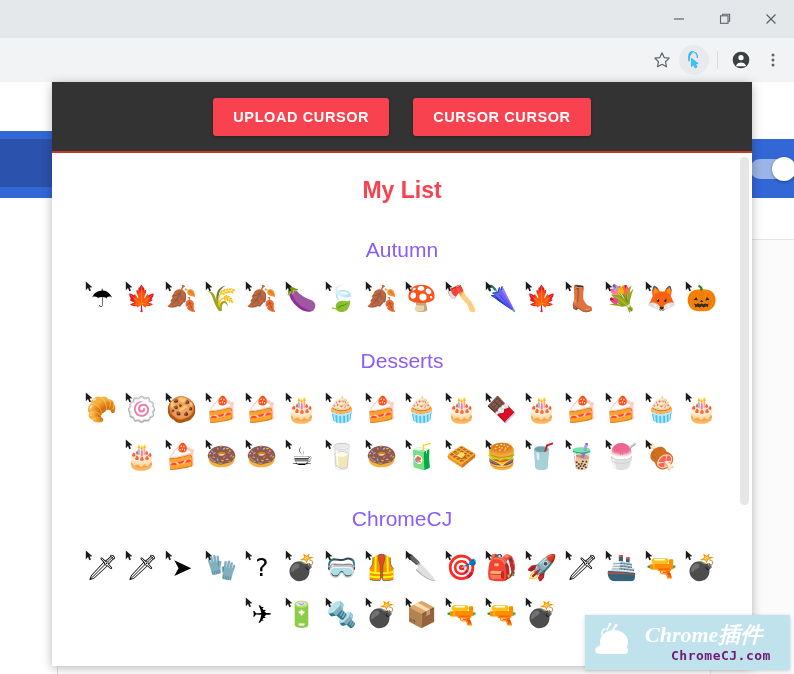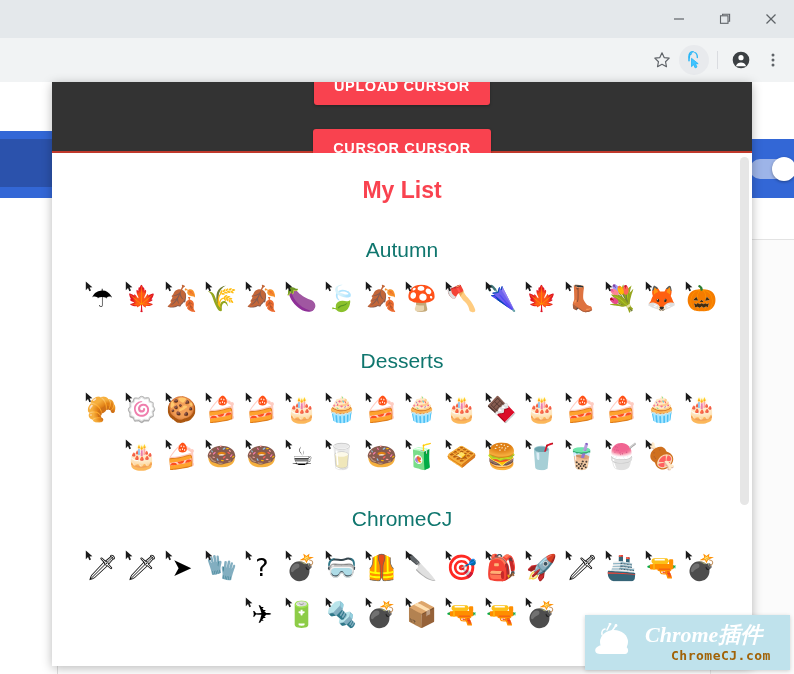--- a/index.html
+++ b/index.html
@@ -93,41 +93,41 @@
 
   
   .popup {
     position:absolute; left:52px; top:82px; width:700px; height:584px;
     background:#ffffff;
     box-shadow: 0 2px 10px rgba(0,0,0,.28);
     overflow:hidden;
   }
   .popup-header {
     height:71px; background:#333333; border-bottom:2px solid #c0392b;
-    display:flex; align-items:center; justify-content:center; gap:24px;flex-direction:column;
+    display:flex; align-items:center; justify-content:center; gap:24px;
   }
   .btn-red {
     background:#f9424f; color:#ffffff; border:none;
     font-size:14.5px; font-weight:bold; letter-spacing:.6px;
     padding:11px 20px; border-radius:3px; cursor:pointer;
     font-family:"Liberation Sans", sans-serif;
     box-shadow:0 1px 3px rgba(0,0,0,.3);
   }
 
   .popup-body {
     position:relative; height:513px; overflow:hidden; background:#fff;
   }
   .scroll-inner { padding: 0 14px 10px 14px; }
 
   .my-list-title {
     text-align:center; color:#f9424f; font-size:23px; font-weight:bold;
     padding-top:24px; padding-bottom:4px;
   }
   .section-title {
-    text-align:center; color:#0f766e; font-size:21px; font-weight:normal;
+    text-align:center; color:#8b5cf6; font-size:21px; font-weight:normal;
     padding-top:30px; padding-bottom:16px;
   }
 
   .emoji-grid {
     display:flex; flex-wrap:wrap; justify-content:center;
     row-gap:6px;
   }
   .emoji-cell {
     width:40px; height:41px; position:relative;
     display:flex; align-items:center; justify-content:center;
@@ -160,21 +160,21 @@
     box-shadow:0 1px 4px rgba(0,0,0,.18);
     overflow:hidden;
   }
   .wm-snail { flex:none; margin-left:8px; }
   .wm-text { display:flex; flex-direction:column; line-height:1; }
   .wm-line1 {
     color:#ffffff; font-size:22px; font-style:italic; font-weight:bold;
     font-family:"Liberation Serif", serif;
   }
   .wm-line2 {
-    color:#a16207; font-size:13px; font-weight:bold; letter-spacing:.5px;
+    color:#701a75; font-size:13px; font-weight:bold; letter-spacing:.5px;
     font-family:"DejaVu Sans Mono", monospace; margin-top:3px; margin-left:26px;
   }
 </style>
 </head>
 <body>
 
 <div id="root">
 
   <div class="page-tab">
     <span class="page-tab-text">ne...</span>

